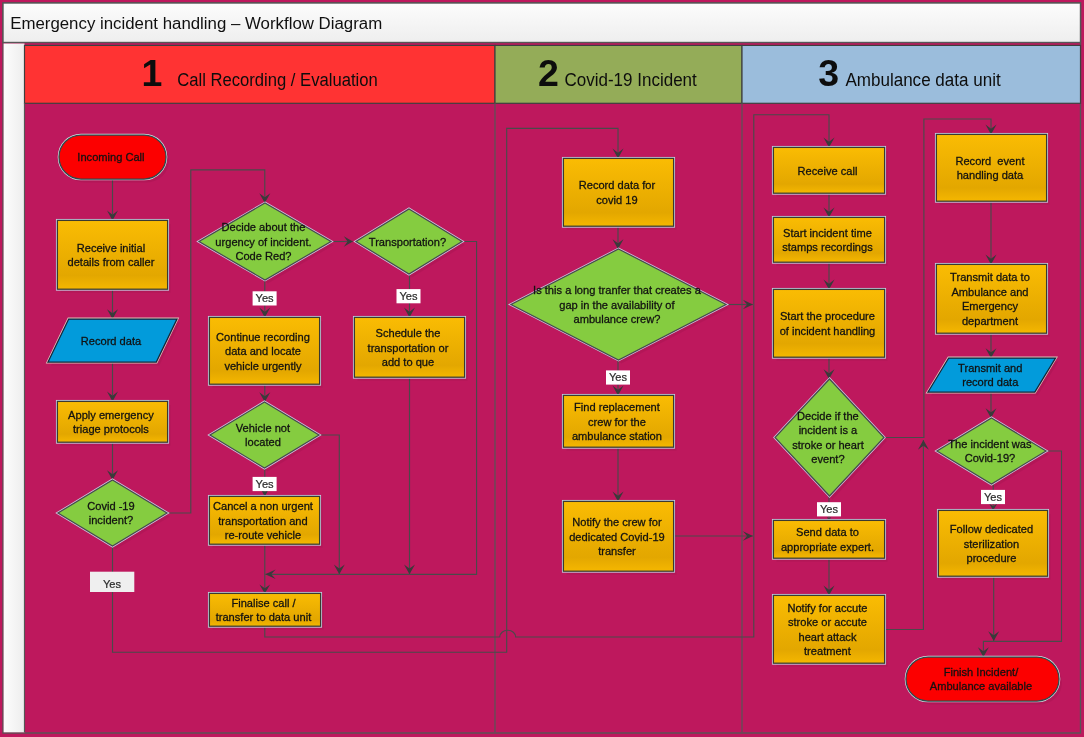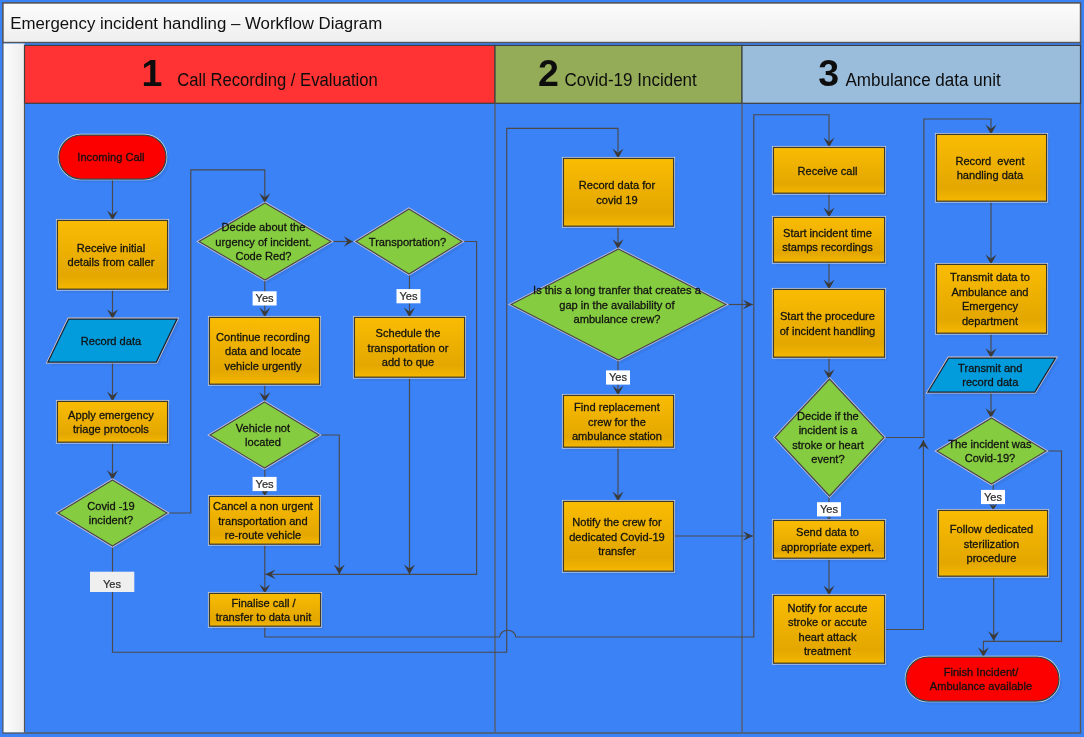--- a/index.html
+++ b/index.html
@@ -1,18 +1,18 @@
 <!DOCTYPE html>
 <html><head>
 <meta charset="utf-8">
 <title>Emergency incident handling – Workflow Diagram</title>
 <style>
   html,body{margin:0;padding:0;background:#ffffff;}
   body{width:1084px;height:737px;overflow:hidden;font-family:"Liberation Sans",sans-serif;}
-  #root{position:relative;width:1084px;height:737px;background:#3b82f6;}
+  #root{position:relative;width:1084px;height:737px;background:#be185d;}
   svg#board{position:absolute;left:0;top:0;width:1084px;height:737px;display:block;
             font-family:"Liberation Sans",sans-serif;}
   .frame{fill:none;stroke:#565656;stroke-width:1.4;}
   .titlebar-bg{stroke:#565656;stroke-width:1.4;}
   .titletext{font-size:15.8px;fill:#101010;}
   .lanenum{font-weight:bold;font-size:37.5px;fill:#0d0d0d;}
   .lanettl{font-size:18.0px;fill:#0d0d0d;}
   .conn{fill:none;stroke:#4A4A4A;stroke-width:1.15;stroke-linejoin:miter;}
   .arrowhead{fill:#3A3A3A;stroke:none;}
   .shadow{fill:#000000;opacity:0.055;}

